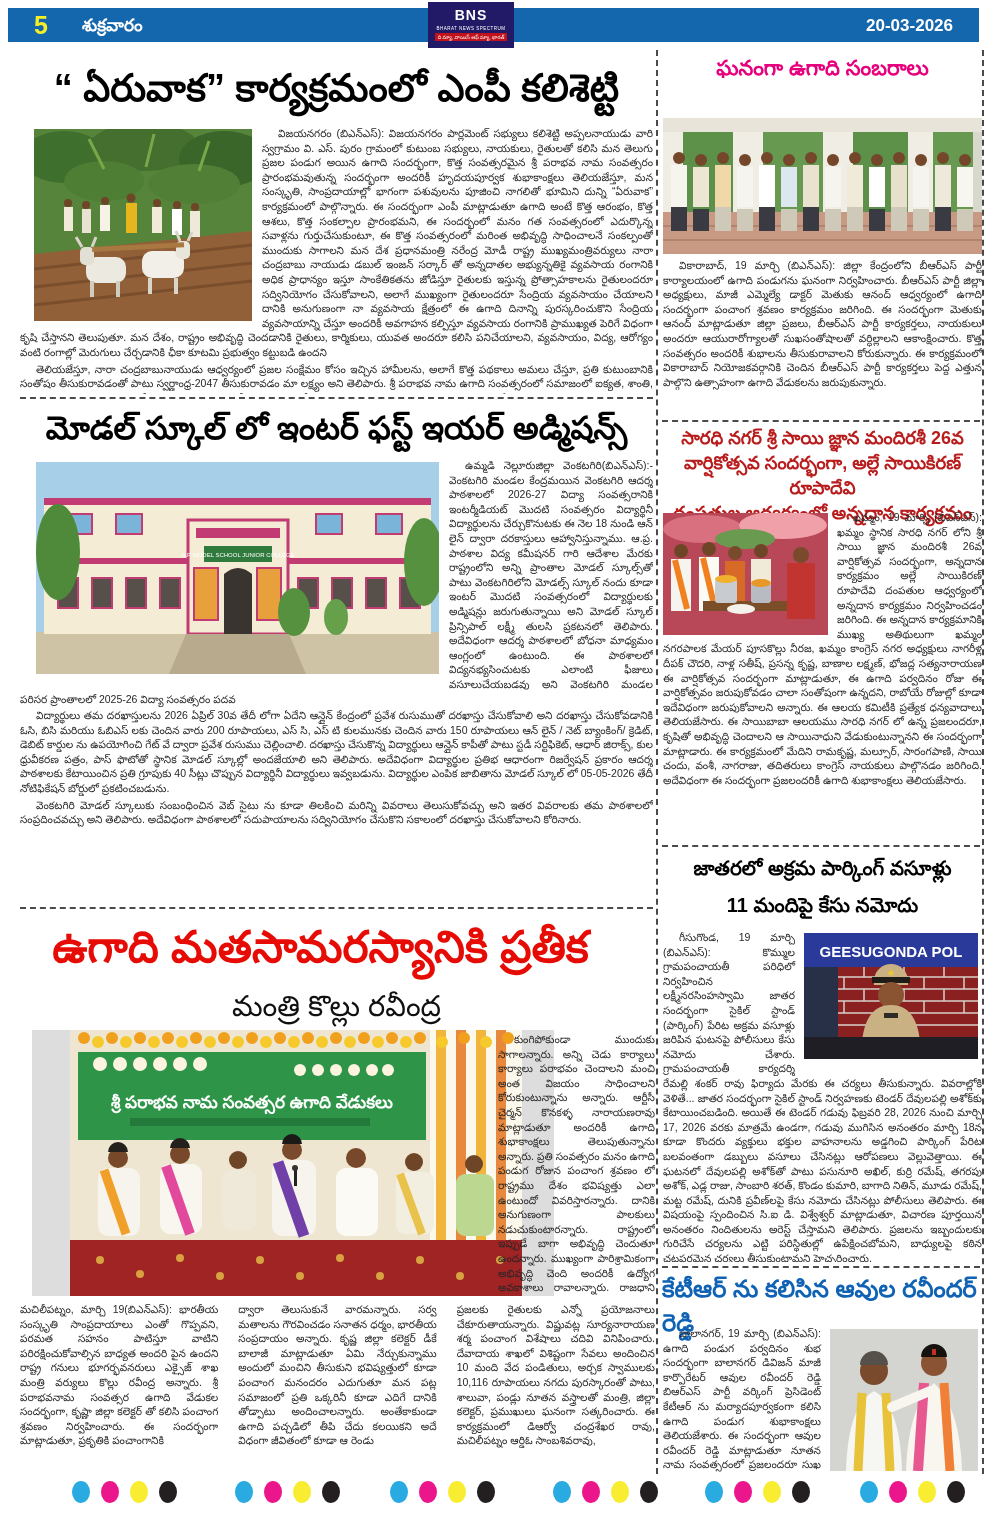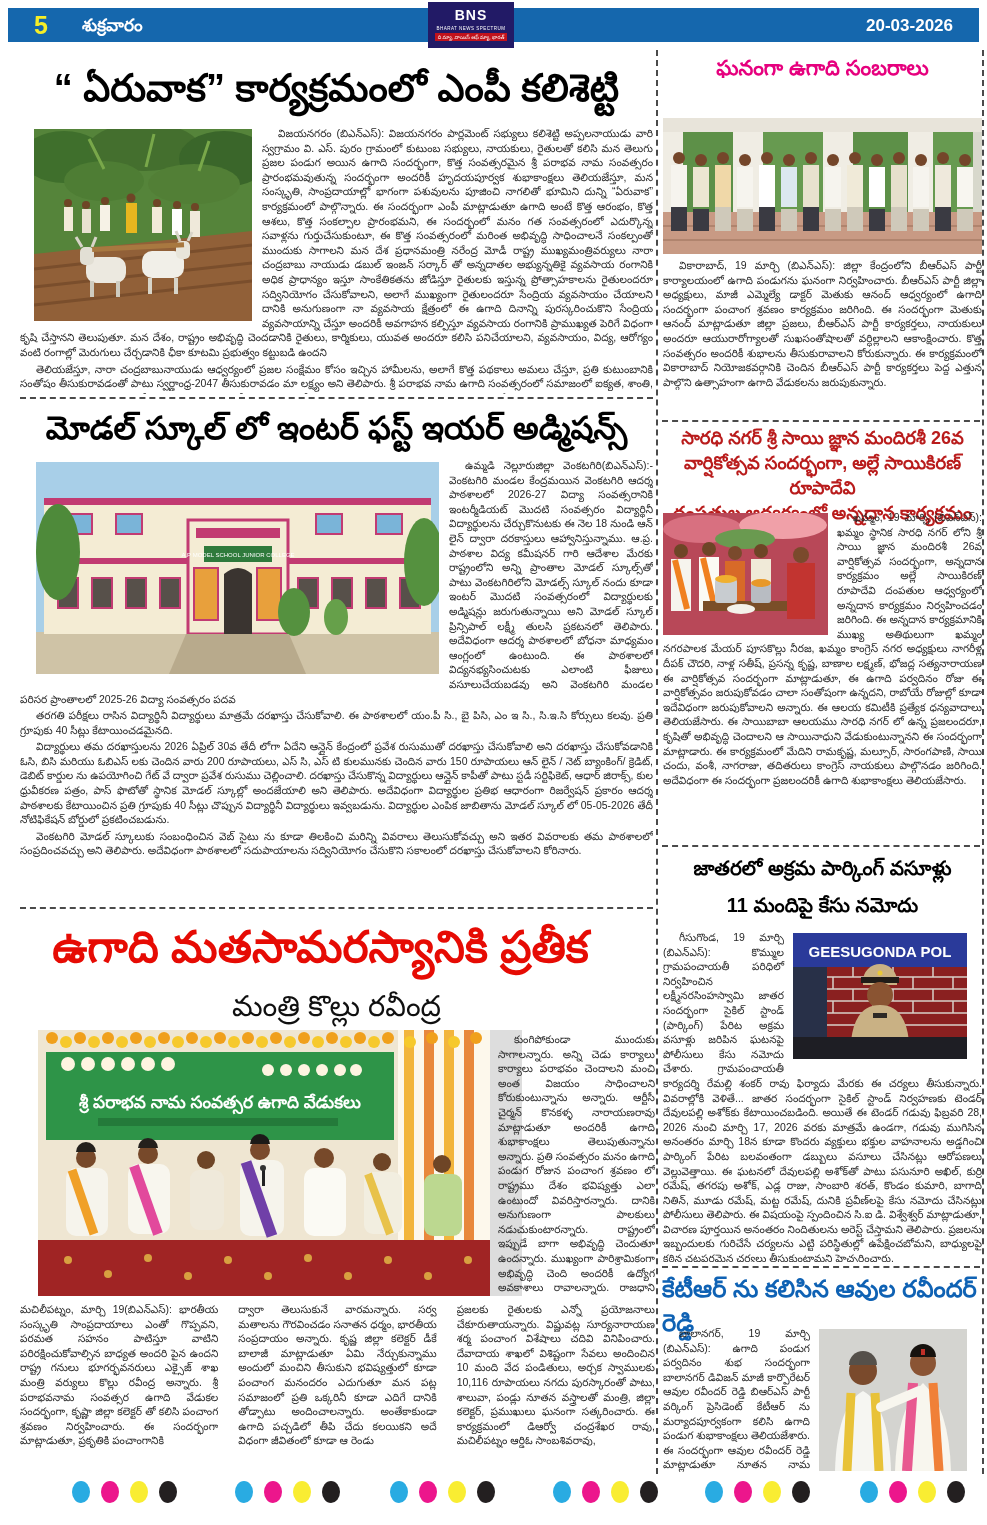--- a/index.html
+++ b/index.html
@@ -30,21 +30,21 @@
   .hl-r4{left:662px;top:1272px;width:323px;font-size:24px;line-height:34px;color:#0f62b4;text-align:left;}
   
   .bt{font-size:10.5px;line-height:14.6px;text-align:justify;color:#262626;}
   .bt p{margin:0 0 2px 0;text-indent:16px;}
   .blk{position:absolute;overflow:hidden;}
   
   .photo{position:absolute;overflow:hidden;background:#ddd;}
   .phfloatL{float:left;margin:3px 10px 3px 14px;}
   .phfloatL2{float:left;margin:4px 10px 4px 16px;}
   .phfloatR2{float:left;margin:3px 9px 2px 0;}
-  .phfloatRt{float:right;margin:3px 15px 3px 9px;}
+  .phfloatRt{float:right;margin:3px 4px 3px 9px;}
   .photo svg{display:block;}
   
   .cols3{position:absolute;left:20px;top:1302px;width:635px;height:170px;display:flex;gap:20px;overflow:hidden;}
   .cols3 .col{flex:1;overflow:hidden;}
   
   .dotgroup{position:absolute;top:1481px;height:24px;display:flex;gap:11px;}
   .dot{width:18px;height:22px;border-radius:50%;}
   .dc{background:#29abe2;} .dm{background:#ec168c;} .dy{background:#f9ed32;} .dk{background:#231f20;}
 </style>
 </head>
@@ -154,29 +154,28 @@
           <path d="M188 112 Q202 100 216 112" fill="#3a3430"></path>
         </g>
         <ellipse cx="22" cy="90" rx="22" ry="48" fill="#4e8a3a"></ellipse>
         <ellipse cx="388" cy="100" rx="20" ry="44" fill="#55913f"></ellipse>
         <ellipse cx="258" cy="150" rx="16" ry="24" fill="#55913f"></ellipse>
         <ellipse cx="300" cy="155" rx="12" ry="18" fill="#66a04a"></ellipse>
         <path d="M150 172 L253 172 L270 212 L133 212 Z" fill="#b8aa8c"></path>
       </svg>
     </span>
     <p>ఉమ్మడి నెల్లూరుజిల్లా వెంకటగిరి(బిఎన్ఎస్):- వెంకటగిరి మండల కేంద్రమయిన వెంకటగిరి ఆదర్శ పాఠశాలలో 2026-27 విద్యా సంవత్సరానికి ఇంటర్మీడియట్ మొదటి సంవత్సరం విద్యార్థినీ విద్యార్థులను చేర్చుకొనుటకు ఈ నెల 18 నుండి ఆన్ లైన్ ద్వారా దరకాస్తులు ఆహ్వానిస్తున్నాము. ఆ.ప్ర. పాఠశాల విద్య కమీషనర్ గారి ఆదేశాల మేరకు రాష్ట్రంలోని అన్ని ప్రాంతాల మోడల్ స్కూల్స్‌తో పాటు వెంకటగిరిలోని మోడల్స్ స్కూల్ నందు కూడా ఇంటర్ మొదటి సంవత్సరంలో విద్యార్థులకు అడ్మిషన్లు జరుగుతున్నాయి అని మోడల్ స్కూల్ ప్రిన్సిపాల్ లక్ష్మీ తులసి ప్రకటనలో తెలిపారు. అదేవిధంగా ఆదర్శ పాఠశాలలో బోధనా మాధ్యమం ఆంగ్లంలో ఉంటుంది. ఈ పాఠశాలలో విద్యనభ్యసించుటకు ఎలాంటి ఫీజులు వసూలుచేయబడవు అని వెంకటగిరి మండల పరిసర ప్రాంతాలలో 2025-26 విద్యా సంవత్సరం పదవ</p>
-    <p>తరగతి పరీక్షలు రాసిన విద్యార్థినీ విద్యార్థులు మాత్రమే దరఖాస్తు చేసుకోవాలి. ఈ పాఠశాలలో యం.పీ సి., బై పిసి, ఎం ఇ సి., సి.ఇ.సి కోర్సులు కలవు. ప్రతి గ్రూపుకు 40 సీట్లు కేటాయించడమైనది.</p>
     <p>విద్యార్థులు తమ దరఖాస్తులను 2026 ఏప్రిల్ 30వ తేదీ లోగా ఏదేని ఆన్లైన్ కేంద్రంలో ప్రవేశ రుసుముతో దరఖాస్తు చేసుకోవాలి అని దరఖాస్తు చేసుకోవడానికి ఓసి, బిసి మరియు ఓబిఎస్ లకు చెందిన వారు 200 రూపాయలు, ఎస్ సి, ఎస్ టి కులమునకు చెందిన వారు 150 రూపాయలు ఆన్ లైన్ / నెట్ బ్యాంకింగ్/ క్రెడిట్, డెబిట్ కార్డుల ను ఉపయోగించి గేట్ వే ద్వారా ప్రవేశ రుసుము చెల్లించాలి. దరఖాస్తు చేసుకొన్న విద్యార్థులు ఆన్లైన్ కాపీతో పాటు స్టడీ సర్టిఫికెట్, ఆధార్ జిరాక్స్, కుల ధ్రువీకరణ పత్రం, పాస్ ఫొటోతో స్థానిక మోడల్ స్కూల్లో అందజేయాలి అని తెలిపారు. అదేవిధంగా విద్యార్థుల ప్రతిభ ఆధారంగా రిజర్వేషన్ ప్రకారం ఆదర్శ పాఠశాలకు కేటాయించిన ప్రతి గ్రూపుకు 40 సీట్లు చొప్పున విద్యార్థినీ విద్యార్థులు ఇవ్వబడును. విద్యార్థుల ఎంపిక జాబితాను మోడల్ స్కూల్ లో 05-05-2026 తేదీ నోటిఫికేషన్ బోర్డులో ప్రకటించబడును.</p>
     <p>వెంకటగిరి మోడల్ స్కూలుకు సంబంధించిన వెబ్ సైటు ను కూడా తిలకించి మరిన్ని వివరాలు తెలుసుకోవచ్చు అని ఇతర వివరాలకు తమ పాఠశాలలో సంప్రదించవచ్చు అని తెలిపారు. అదేవిధంగా పాఠశాలలో సదుపాయాలను సద్వినియోగం చేసుకొని సకాలంలో దరఖాస్తు చేసుకోవాలని కోరినారు.</p>
   </div>
 
   <div class="hl hl-red">ఉగాది మతసామరస్యానికి ప్రతీక</div>
   <div class="hl-sub">మంత్రి  కొల్లు  రవీంద్ర</div>
 
-  <div class="photo" style="left:38px;top:1030px;width:484px;height:266px;">
+  <div class="photo" style="left:32px;top:1030px;width:484px;height:266px;padding-left:38px;">
     <svg width="452" height="266" viewBox="0 0 452 266">
       <rect width="452" height="266" fill="#efe6d2"></rect>
       <g>
         <rect x="360" y="0" width="92" height="220" fill="#fdf8ec"></rect>
         <rect x="366" y="0" width="10" height="220" fill="#f2b53c"></rect>
           <rect x="386" y="0" width="10" height="220" fill="#e8883c"></rect>
         <rect x="406" y="0" width="10" height="220" fill="#f2b53c"></rect>
           <rect x="426" y="0" width="10" height="220" fill="#e8883c"></rect>
       </g>
       <g>

